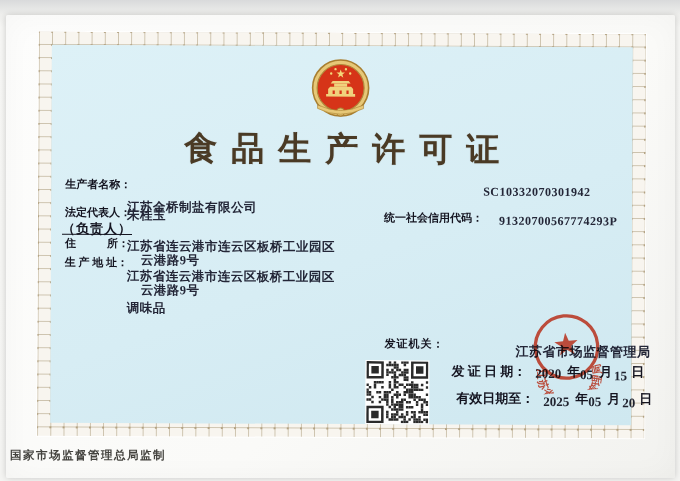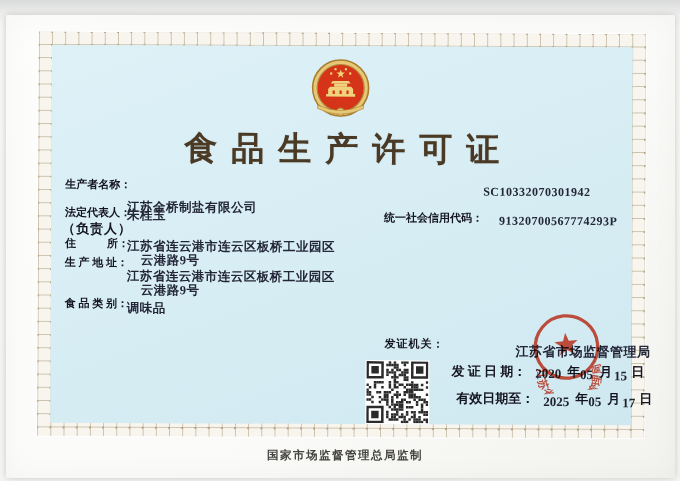--- a/index.html
+++ b/index.html
@@ -54,21 +54,21 @@
   .d1 { top:2px; } .d2 { top:3px; } .d3 { top:4px; }
   .gap8 { margin-left:9px; } .gap6 { margin-left:6px; } .gap4 { margin-left:4px; } .gap2 { margin-left:2px; }
 
   .qr { position:absolute; left:315px; top:314px; width:64px; height:64px;
         background:#fefefe; padding:1px; }
 
   .seal { position:absolute; left:471px; top:255px; width:90px; height:90px;
           opacity:.9; mix-blend-mode:multiply; transform:rotate(-6deg); }
 
   .footer {
-    position:absolute; left:10px; right:0; top:448px; text-align:center;
+    position:absolute; left:10px; right:0; top:448px; text-align:left;
     font-size:11.5px; font-weight:bold; color:#44433f; letter-spacing:1.5px;
     font-family:Liberation Mono, monospace;
   }
 </style>
 </head>
 <body>
 
 <div class="paper"></div>
 
 <div class="frame">
@@ -95,34 +95,33 @@
         <path d="M8,50 Q31,61 54,50 L54,53.5 Q31,65 8,53.5 Z" fill="#e7c877" stroke="#a87f31" stroke-width=".6"></path>
       </svg>
 
       <div class="title">食品生产许可证</div>
 
       <div class="lbl" style="left:14px; top:132px;">生产者名称：</div>
       <div class="val" style="left:76px; top:134px;margin-top:20px;">江苏金桥制盐有限公司</div>
 
       <div class="lbl" style="left:14px; top:160px;">法定代表人：</div>
       <div class="val" style="left:76px; top:162px;text-align:center;">朱桂玉</div>
-      <div class="paren" style="left:11px; top:175px;">（负责人）</div>
+      <div class="paren" style="left:11px; top:175px;text-decoration:underline;">（负责人）</div>
 
       <div class="lbl resi-lbl" style="left:14px; top:191px;">
         <span>住</span>
         <span>所：</span>
       </div>
       <div class="val" style="left:76px; top:193px;">江苏省连云港市连云区板桥工业园区</div>
       <div class="val" style="left:90px; top:207px;">云港路9号</div>
 
       <div class="lbl" style="left:14px; top:210px;">生 产 地 址：</div>
       <div class="val" style="left:76px; top:223px;">江苏省连云港市连云区板桥工业园区</div>
       <div class="val" style="left:90px; top:237px;">云港路9号</div>
 
-      <div class="lbl" style="left:14px; top:251px;">食 品 类 别：</div>
       <div class="val" style="left:76px; top:255px;">调味品</div>
 
       <div class="val val-sm" style="left:432px; top:138px;">SC10332070301942</div>
 
       <div class="lbl" style="left:333px; top:164px;">统一社会信用代码：</div>
       <div class="val val-sm" style="left:448px; top:167px;">91320700567774293P</div>
 
       <div class="authority-row">
         <div class="lbl" style="left:334px; top:290px;">发证机关：</div>
         <div class="val" style="left:465px; top:296px; font-size:13px;">江苏省市场监督管理局</div>
@@ -346,21 +345,21 @@
             <rect x="0" y="44.64" width="17.36" height="17.36" fill="#2a2a2a"></rect>
             <rect x="2.48" y="47.12" width="12.4" height="12.4" fill="#fff"></rect>
             <rect x="4.96" y="49.6" width="7.4399999999999995" height="7.4399999999999995" fill="#2a2a2a"></rect>
           </svg></div>
 
       <div class="date-row" style="left:401px; top:316px;">
         <span>发 证 日 期：</span><span class="num d1 gap8">2020</span><span class="gap6">年</span><span class="num d2">05</span><span class="gap6">月</span><span class="num d3 gap2">15</span><span class="gap4">日</span>
       </div>
 
       <div class="date-row" style="left:406px; top:343px;">
-        <span>有效日期至：</span><span class="num d2 gap8">2025</span><span class="gap6">年</span><span class="num d2">05</span><span class="gap6">月</span><span class="num d3 gap2">17</span><span class="gap4">日</span>
+        <span>有效日期至：</span><span class="num d2 gap8">2025</span><span class="gap6">年</span><span class="num d2">05</span><span class="gap6">月</span><span class="num d3 gap2">20</span><span class="gap4">日</span>
       </div>
 
       <svg class="seal" viewBox="0 0 88 88">
         <defs>
           <path id="sealArc" d="M 16.5 57 A 31 31 0 1 0 71.5 57" fill="none"></path>
         </defs>
         <circle cx="44" cy="44" r="30.5" fill="none" stroke="#e0402a" stroke-width="3.2"></circle>
         <polygon fill="#e0402a" points="44,30 46.8,38.1 55.4,38.3 48.6,43.5 51.1,51.7 44,46.8 36.9,51.7 39.4,43.5 32.6,38.3 41.2,38.1"></polygon>
         <text font-size="10.5" font-weight="bold" fill="#e0402a" letter-spacing="1">
           <textPath href="#sealArc" startOffset="50%" text-anchor="middle">江苏省市场监督管理局</textPath>

